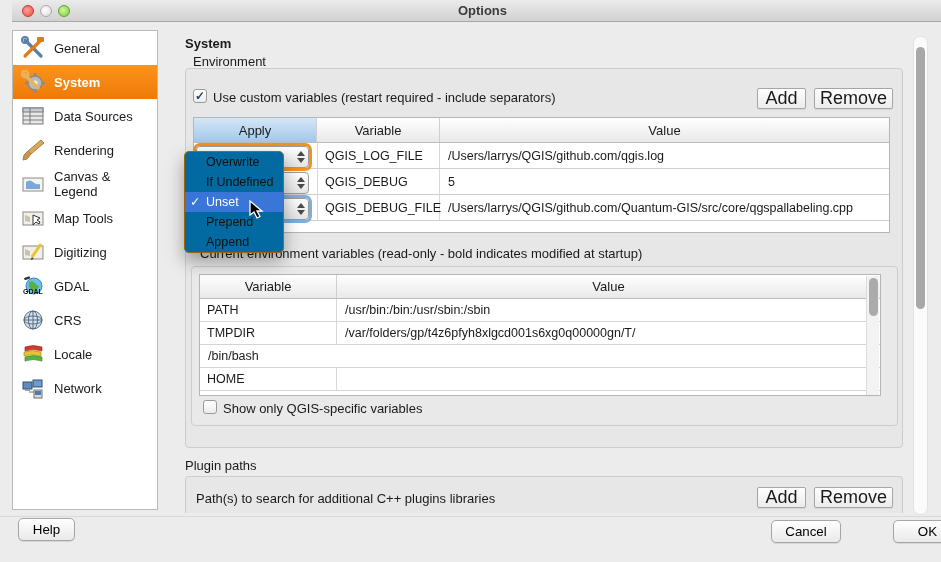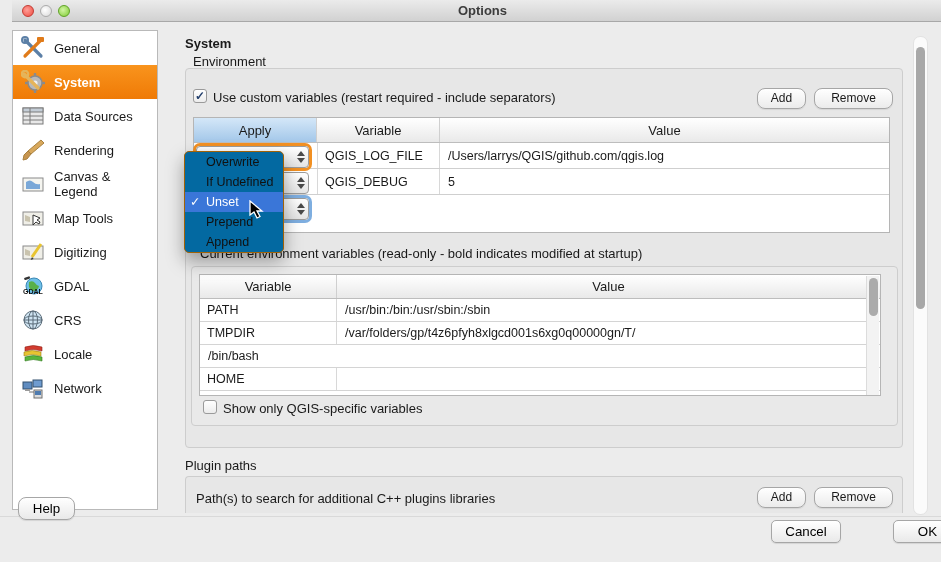--- a/index.html
+++ b/index.html
@@ -47,23 +47,23 @@
 
   
   .cb { position:absolute; width:14px; height:14px; background:linear-gradient(#ffffff,#ececec);
         border:1px solid #9a9a9a; border-radius:3px; text-align:center; line-height:13px;
         font-size:12px; font-weight:bold; color:#2d4a77; }
   .cb.checked { color:#24406e; }
   .cb.unchecked { color:transparent; }
 
   
   .mbtn {
-    position:absolute; height:21px; border:1px solid #a6a6a6; border-radius:8px;
+    position:absolute; height:21px; border:1px solid #a6a6a6; border-radius:2px;
     background:linear-gradient(#ffffff,#ebebeb);
-    font-size:12px; text-align:center; line-height:19px; color:#1a1a1a;
+    font-size:18px; text-align:center; line-height:19px; color:#1a1a1a;
     box-shadow:0 1px 1px rgba(0,0,0,0.08);
   }
   .btn-default { background:linear-gradient(#d8edfc,#9ccdf4); border:1px solid #5b9bd3;margin-left:40px; }
 
   
   .tbl1 { position:absolute; left:193px; top:117px; width:697px; height:116px;
           background:#ffffff; border:1px solid #b5b5b5; }
   .t-head { display:flex; height:25px;
             background:linear-gradient(#ffffff,#e9e9e9); border-bottom:1px solid #bdbdbd; }
   .t-head .hc { border-right:1px solid #cfcfcf; display:flex; align-items:center; justify-content:center; }
@@ -296,20 +296,25 @@
   <div class="t-row">
     <div class="cell c-apply"></div>
     <div class="cell c-var">QGIS_LOG_FILE</div>
     <div class="cell c-val">/Users/larrys/QGIS/github.com/qgis.log</div>
   </div>
   <div class="t-row">
     <div class="cell c-apply"></div>
     <div class="cell c-var">QGIS_DEBUG</div>
     <div class="cell c-val">5</div>
   </div>
+  <div class="t-row">
+    <div class="cell c-apply"></div>
+    <div class="cell c-var">QGIS_DEBUG_FILE</div>
+    <div class="cell c-val">/Users/larrys/QGIS/github.com/Quantum-GIS/src/core/qgspallabeling.cpp</div>
+  </div>
 </div>
 
 <div class="combo ring-orange" style="left:196px; top:146px;">
   <span>Unset</span>
   <span class="arrows">
       <i class="arr-up"></i>
       <i class="arr-dn"></i>
     </span>
 </div>
 <div class="combo" style="left:196px; top:172px;">
@@ -377,15 +382,15 @@
   <div class="pitem"><span>Append</span></div>
 </div>
 
 <div class="cursor">
   <svg width="18" height="20" viewBox="0 0 18 20">
     <polygon points="1,1 1,15 5,12 8,18 11,16.5 8,11 13,11" fill="#000" stroke="#fff" stroke-width="1.3"></polygon>
   </svg>
 </div>
 
 <div class="footer-line"></div>
-<button class="fbtn" style="left:18px; top:497px; width:57px;border-radius:8px;">Help</button>
+<button class="fbtn" style="left:18px; top:518px; width:57px;">Help</button>
 <button class="fbtn" style="left:771px; top:520px; width:70px;">Cancel</button>
 <button class="fbtn btn-default" style="left:853px; top:520px; width:69px;">OK</button>
 
 </body></html>

